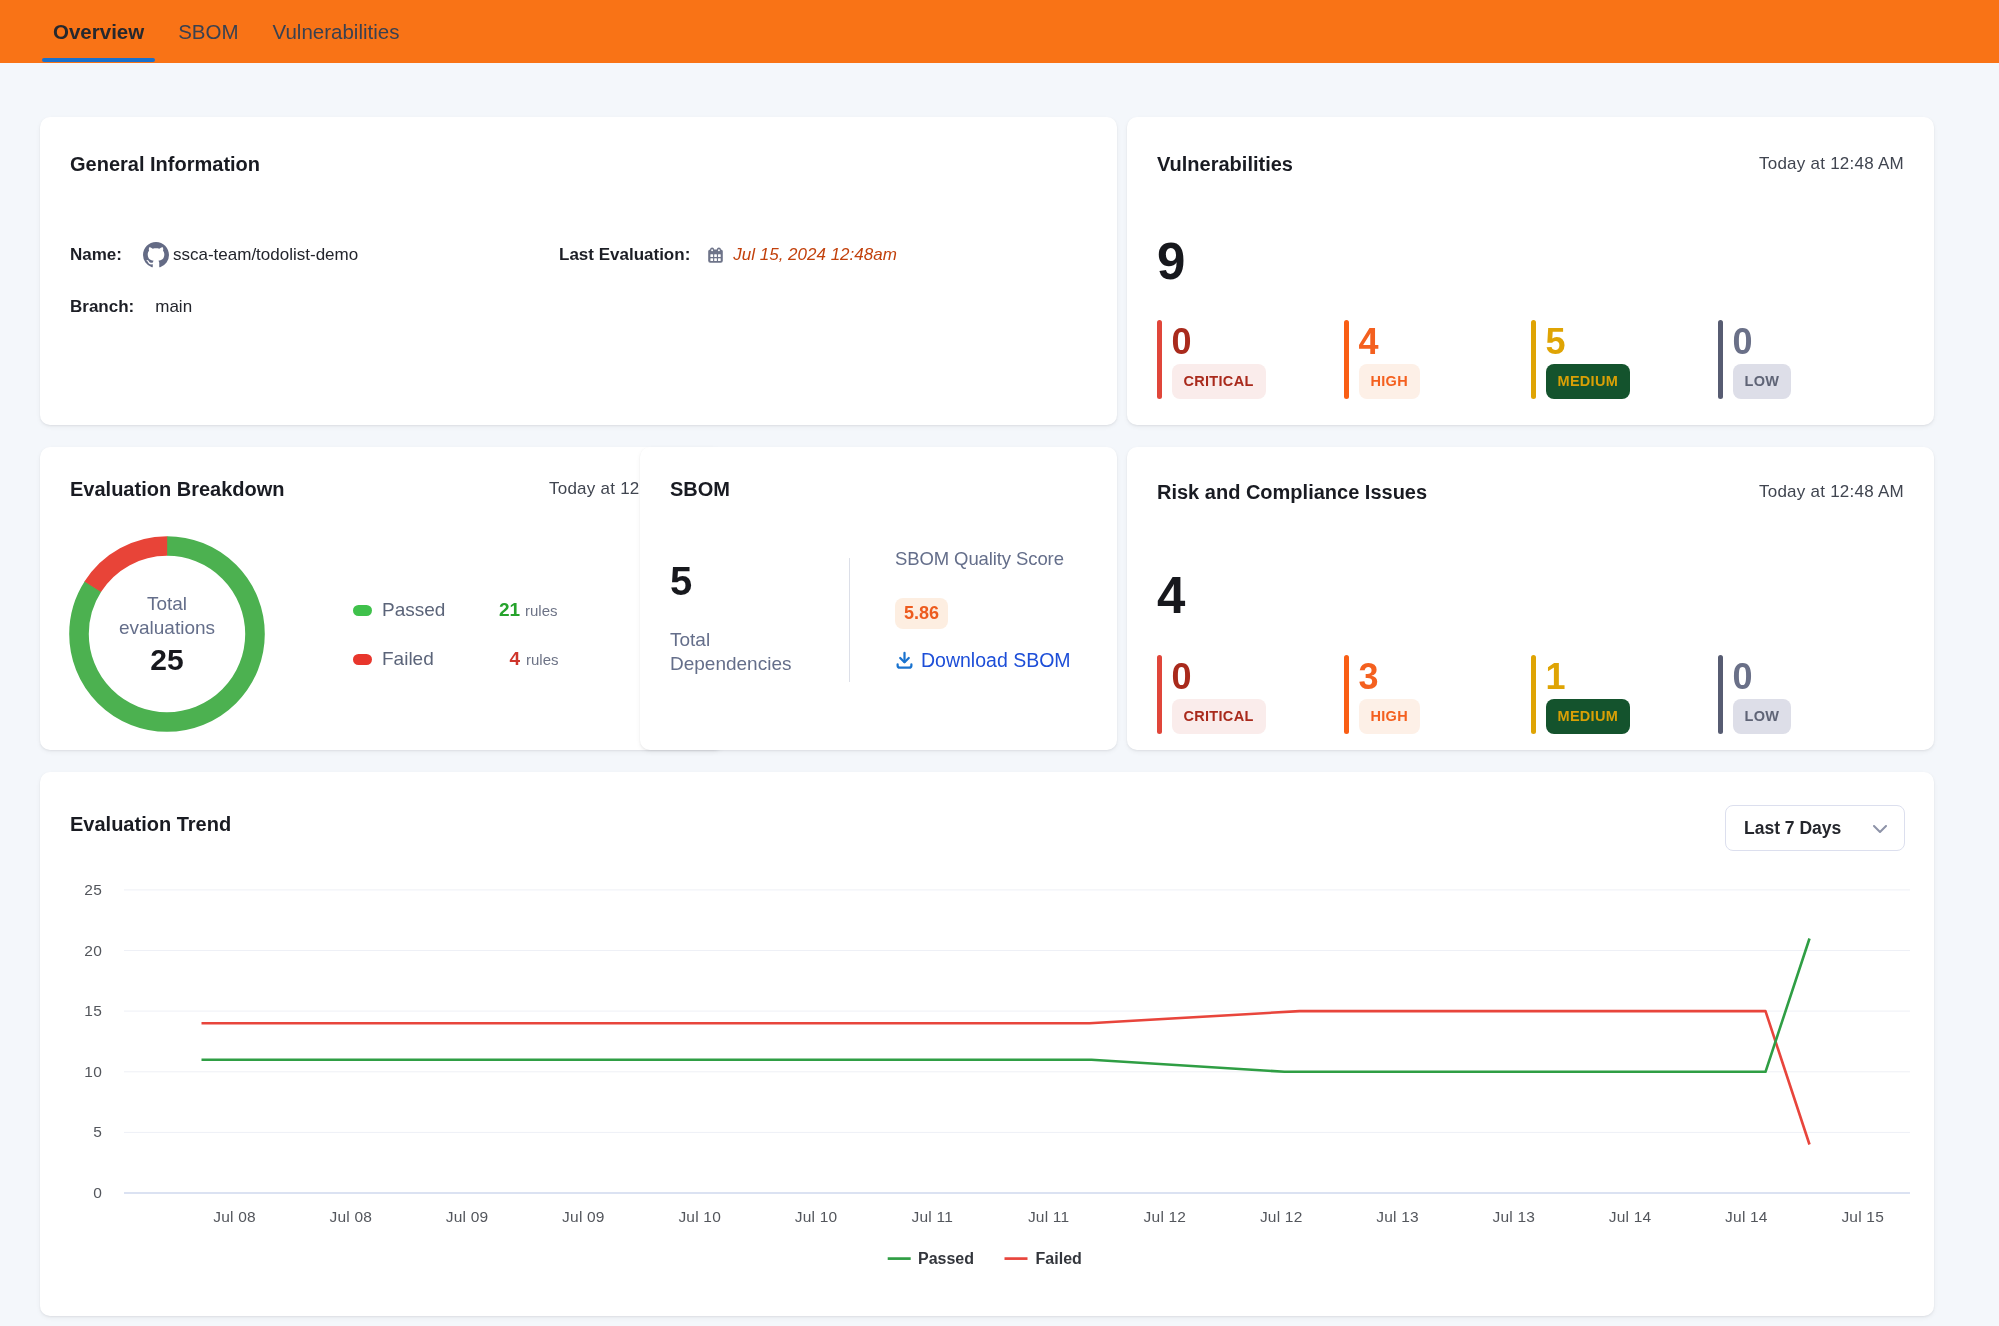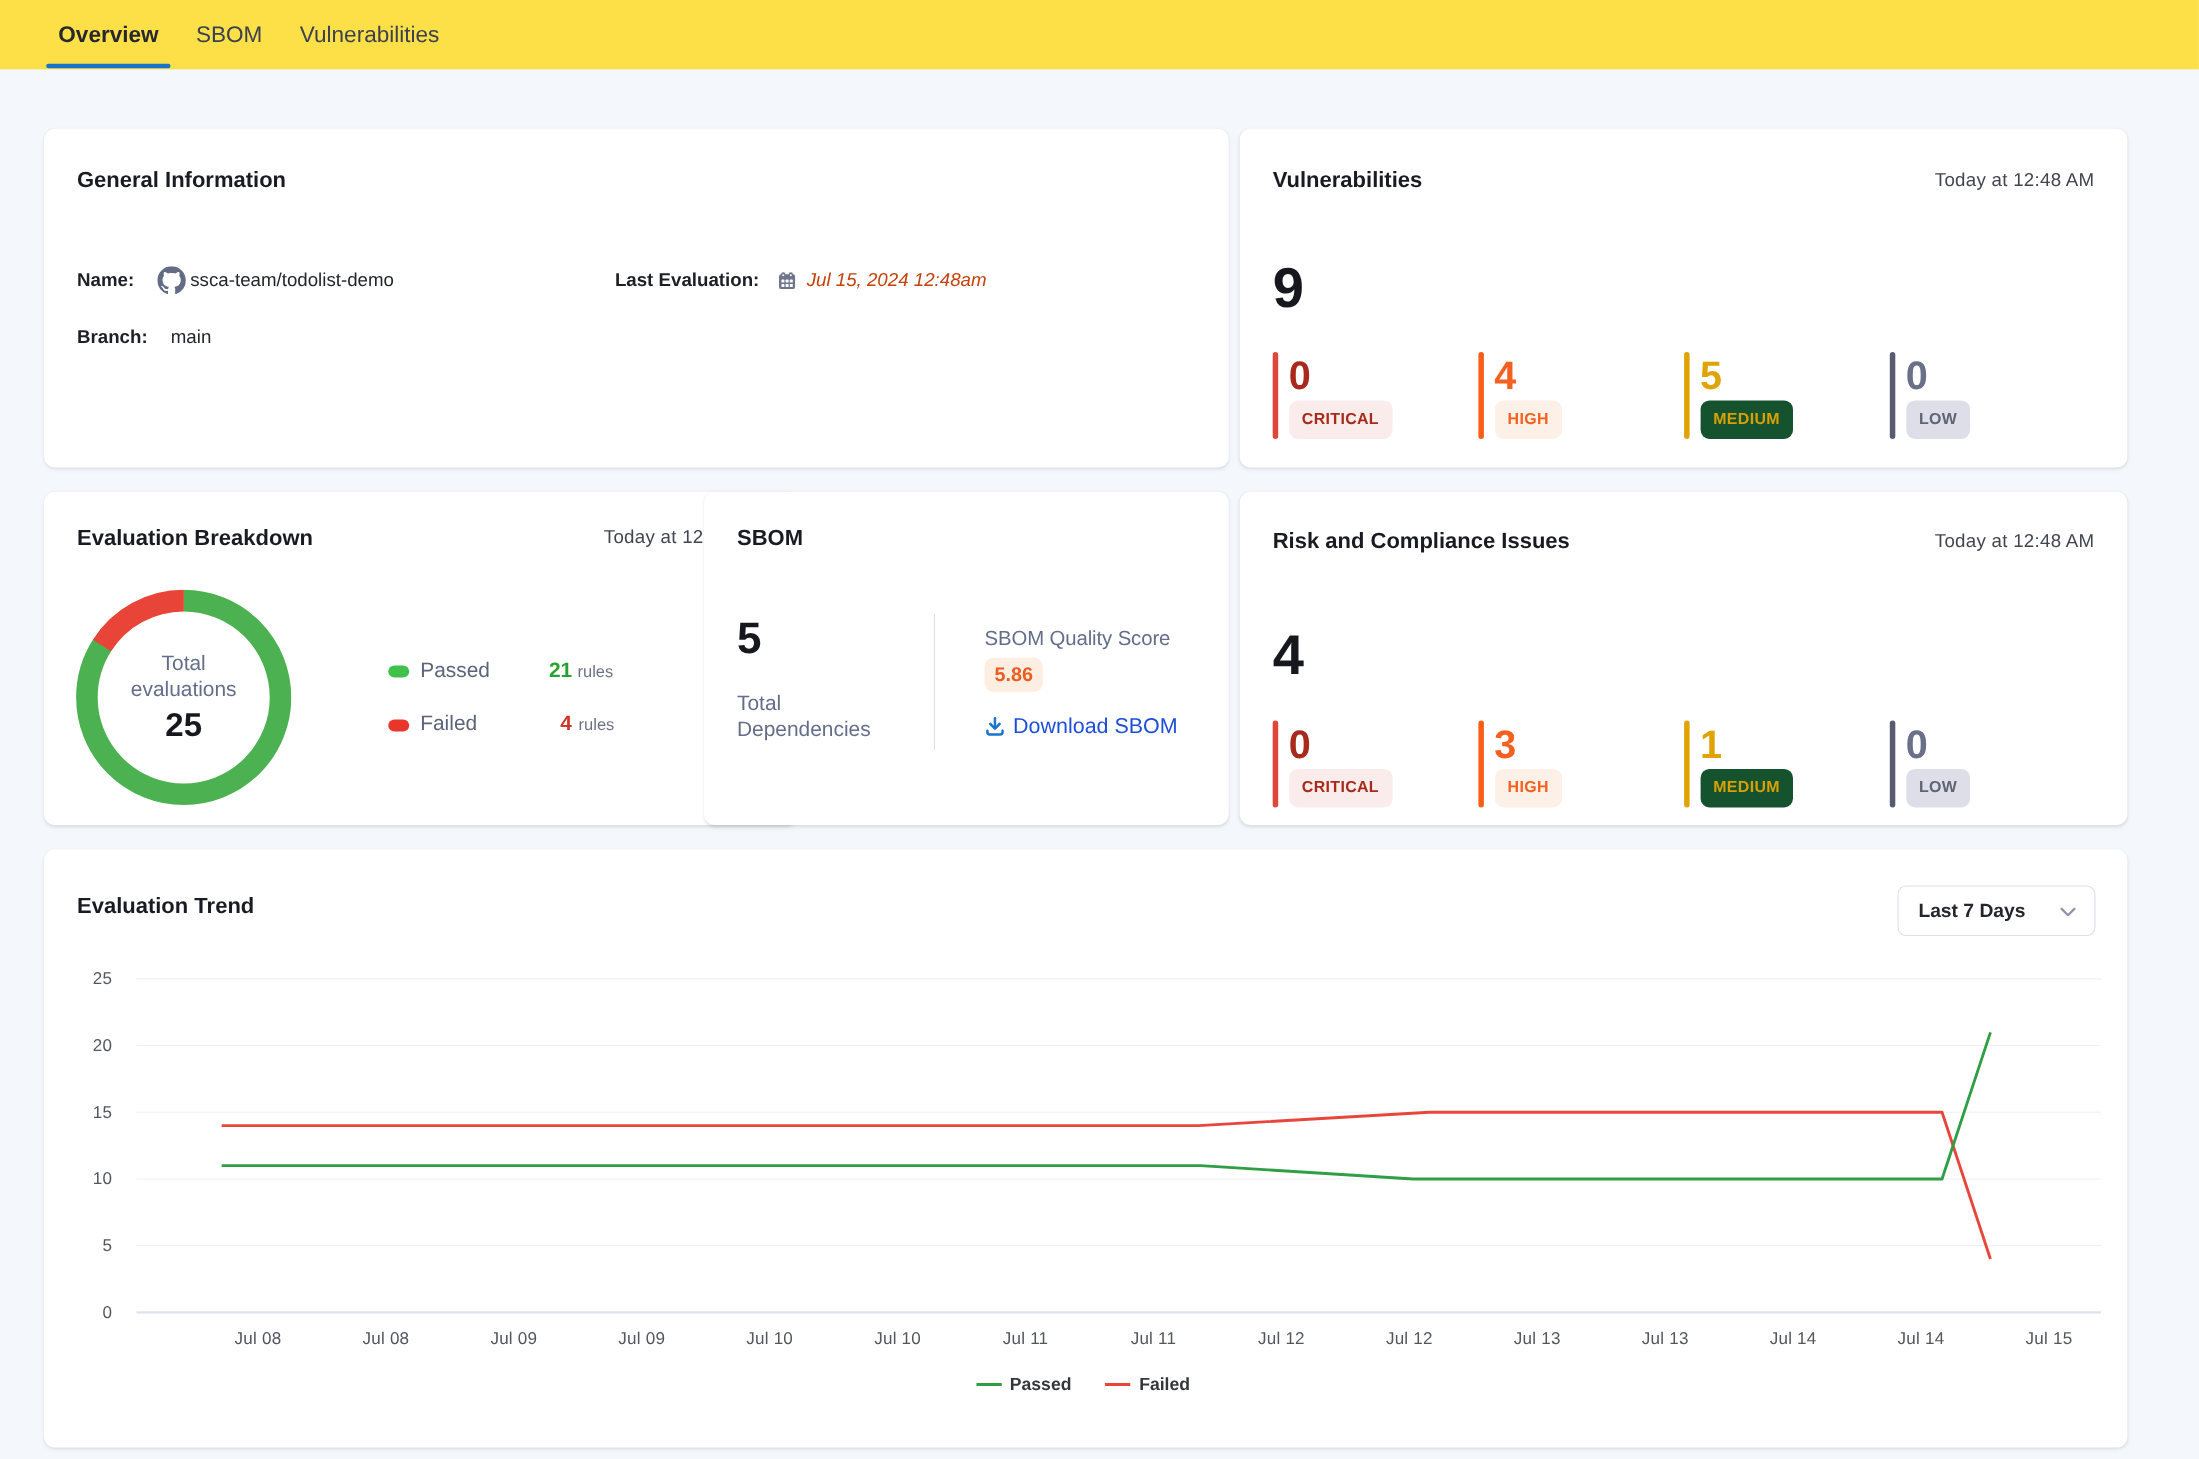--- a/index.html
+++ b/index.html
@@ -1,18 +1,18 @@
 <!DOCTYPE html>
 <html><head>
 <meta charset="utf-8">
 <style>
   * { margin:0; padding:0; box-sizing:border-box; }
   html,body { width:1999px; height:1326px; }
   body { font-family:"Liberation Sans", sans-serif; background:#f4f7fb; position:relative; }
-  .nav { position:absolute; left:0; top:0; width:1999px; height:63px; background:#fde047; }
+  .nav { position:absolute; left:0; top:0; width:1999px; height:63px; background:#f97316; }
   .tabs { position:absolute; left:42px; top:0; height:63px; display:flex; }
   .tab { position:relative; padding:0 11px; height:63px; display:flex; align-items:center; margin-right:12px;
          font-size:20.5px; color:#3a4150; }
   .tab.active { font-weight:700; color:#26282e; letter-spacing:0; }
   .tab.active:after { content:""; position:absolute; left:0; right:0; bottom:1.5px; height:4px; background:#1b70ca; border-radius:2px; }
   .card { position:absolute; background:#fff; border-radius:10px;
           box-shadow:0 1px 2px rgba(31,35,48,.07), 0 2px 5px rgba(31,35,48,.05); }
   .h { position:absolute; font-size:20px; font-weight:700; color:#191b22; line-height:24px; }
   .ts { position:absolute; font-size:17px; letter-spacing:.25px; color:#404550; line-height:24px; }
   .bignum { position:absolute; font-size:51px; font-weight:700; color:#17181d; line-height:52px; }
@@ -124,21 +124,21 @@
     <div style="font-size:19px; font-weight:700; color:#ce352b; width:21px; text-align:right;">4</div>
     <div style="font-size:15px; color:#6d7386; margin-left:6px;">rules</div>
   </div>
 </div>
 
 <div class="card" id="c4" style="left:640px; top:447px; width:477px; height:303px;">
   <div class="h" style="left:30px; top:30px;">SBOM</div>
   <div style="position:absolute; left:30px; top:112px; font-size:40px; font-weight:700; color:#17181d;">5</div>
   <div style="position:absolute; left:30px; top:181px; font-size:19px; color:#646e8a; line-height:24px;">Total<br>Dependencies</div>
   <div style="position:absolute; left:209px; top:111px; width:1px; height:124px; background:#dcdfe8;"></div>
-  <div style="position:absolute; left:255px; top:122px; font-size:18.5px; letter-spacing:-0.1px; color:#646e8a;">SBOM Quality Score</div>
+  <div style="position:absolute; left:255px; top:101px; font-size:18.5px; letter-spacing:-0.1px; color:#646e8a;">SBOM Quality Score</div>
   <div style="position:absolute; left:255px; top:151px; background:#fdeee1; color:#ed5b1e; font-size:18px; font-weight:700; border-radius:8px; line-height:31px; padding:0 9px;">5.86</div>
   <div style="position:absolute; left:255px; top:202px; display:flex; align-items:center; color:#1d4ed8;">
     <svg width="19" height="19" viewBox="0 0 16 16" fill="none" stroke="#1a73cf" stroke-width="1.9" stroke-linecap="round" stroke-linejoin="round" style="margin-right:7px;">
       <path d="M8 1.6v7.6"></path>
       <path d="M4.4 5.9 8 9.5l3.6-3.6"></path>
       <path d="M2.2 11.3v0.9a1.9 1.9 0 0 0 1.9 1.9h7.8a1.9 1.9 0 0 0 1.9-1.9v-0.9"></path>
     </svg>
     <span style="font-size:19.5px; font-weight:500;">Download SBOM</span>
   </div>
 </div>

